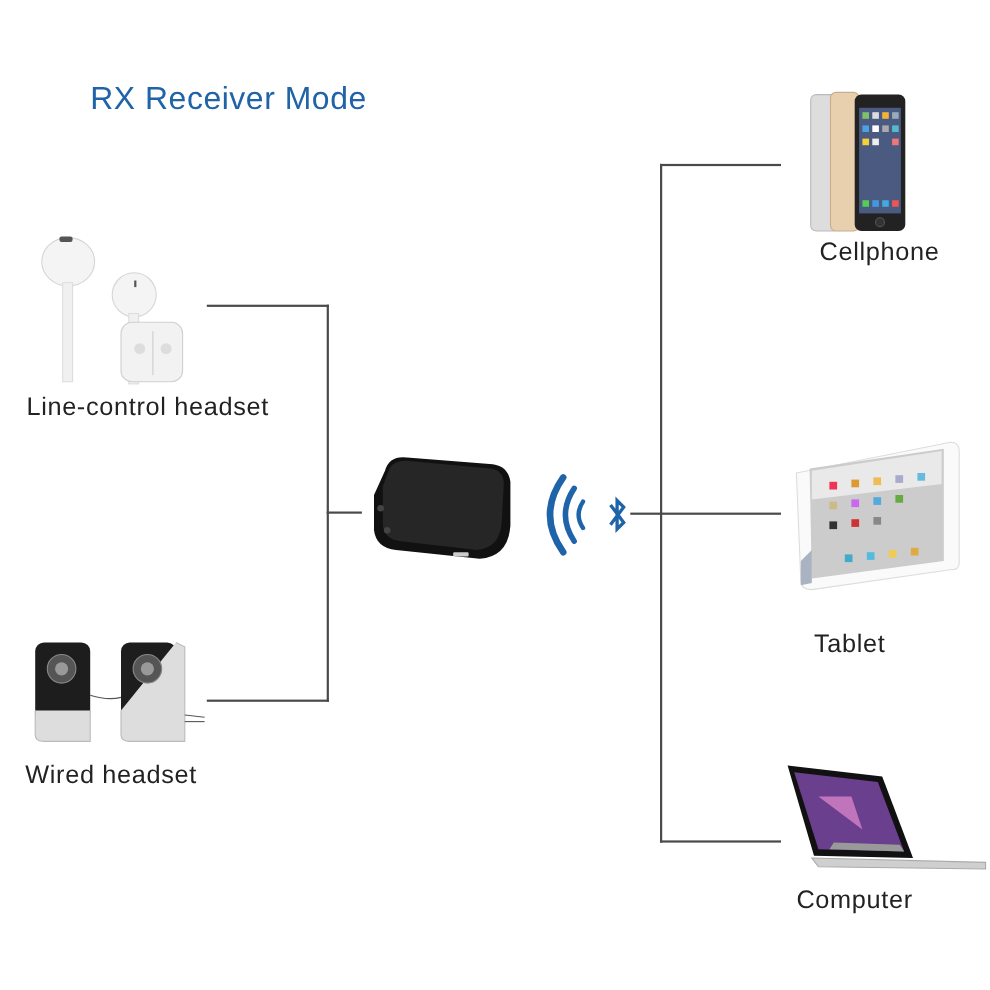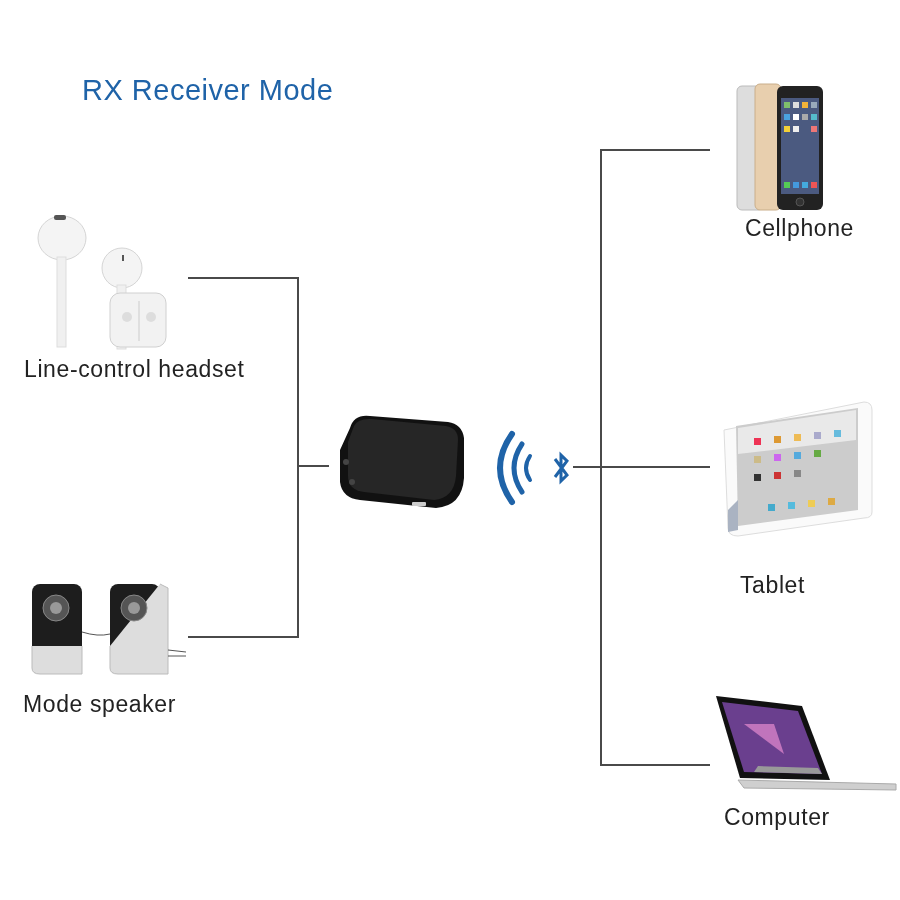--- a/index.html
+++ b/index.html
@@ -46,21 +46,21 @@
   <circle cx="28" cy="26" r="13" fill="#555" stroke="#888"></circle>
   <circle cx="28" cy="26" r="6" fill="#999"></circle>
   <rect x="82" y="2" width="50" height="72" rx="8" fill="#1d1d1d"></rect>
   <path d="M82 64 L82 86 Q82 92 90 92 L140 92 L140 6 L132 2" fill="#ddd" stroke="#bbb"></path>
   <circle cx="106" cy="26" r="13" fill="#555" stroke="#888"></circle>
   <circle cx="106" cy="26" r="6" fill="#999"></circle>
   <path d="M54 50 Q70 55 82 52" stroke="#555" fill="none"></path>
   <path d="M140 68 L158 70" stroke="#555"></path>
   <path d="M140 74 L158 74" stroke="#555"></path>
 </svg>
-<div class="abs label" style="left:23px;top:691px;">Mode speaker</div>
+<div class="abs label" style="left:23px;top:691px;">Wired headset</div>
 
 <svg style="left:330px;top:410px;" width="140" height="110">
   <path d="M20 18 Q24 4 40 6 L118 12 Q132 14 134 28 L134 68 Q132 96 106 98 L30 90 Q12 88 10 72 L10 40 Z" fill="#111"></path>
   <path d="M24 16 Q28 8 42 9 L116 16 Q128 18 128 30 L126 66 Q124 88 104 90 L34 82 Q18 80 18 66 L18 32 Z" fill="#262626"></path>
   <rect x="82" y="92" width="14" height="4" rx="1" fill="#ccc"></rect>
   <circle cx="16" cy="52" r="3" fill="#444"></circle>
   <circle cx="22" cy="72" r="3" fill="#444"></circle>
 </svg>
 
 <svg style="left:488px;top:430px;" width="50" height="80">

